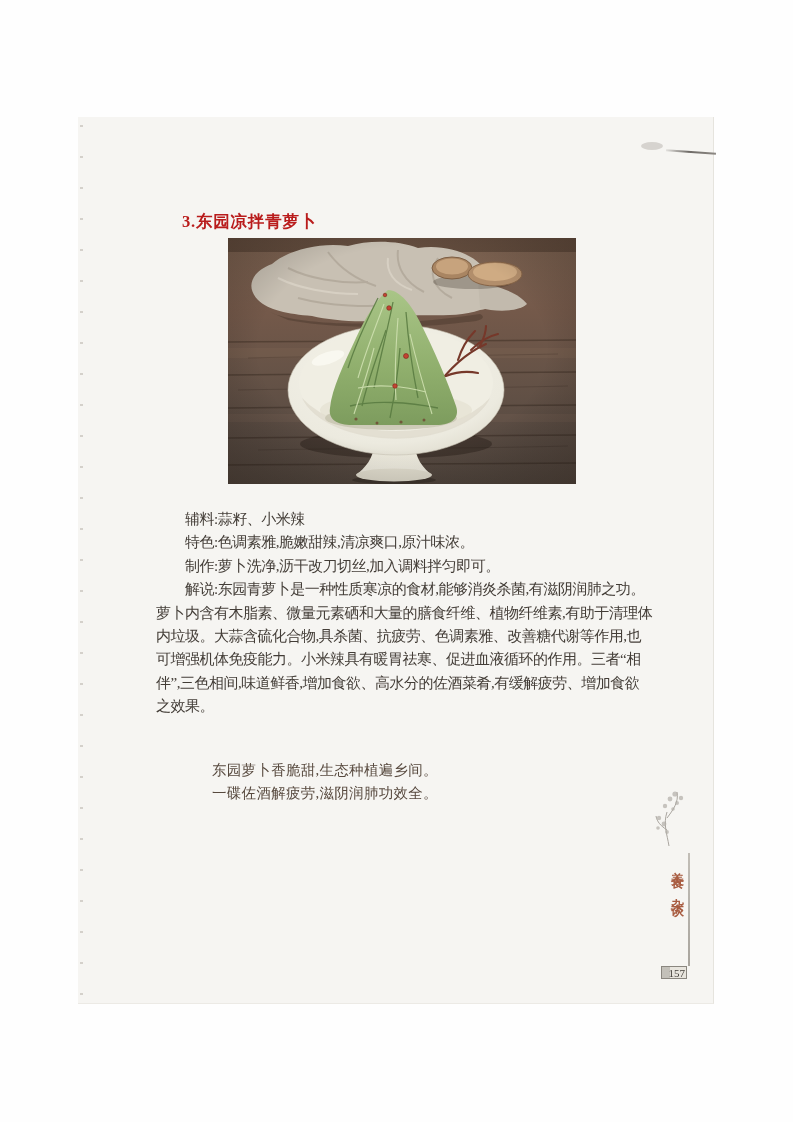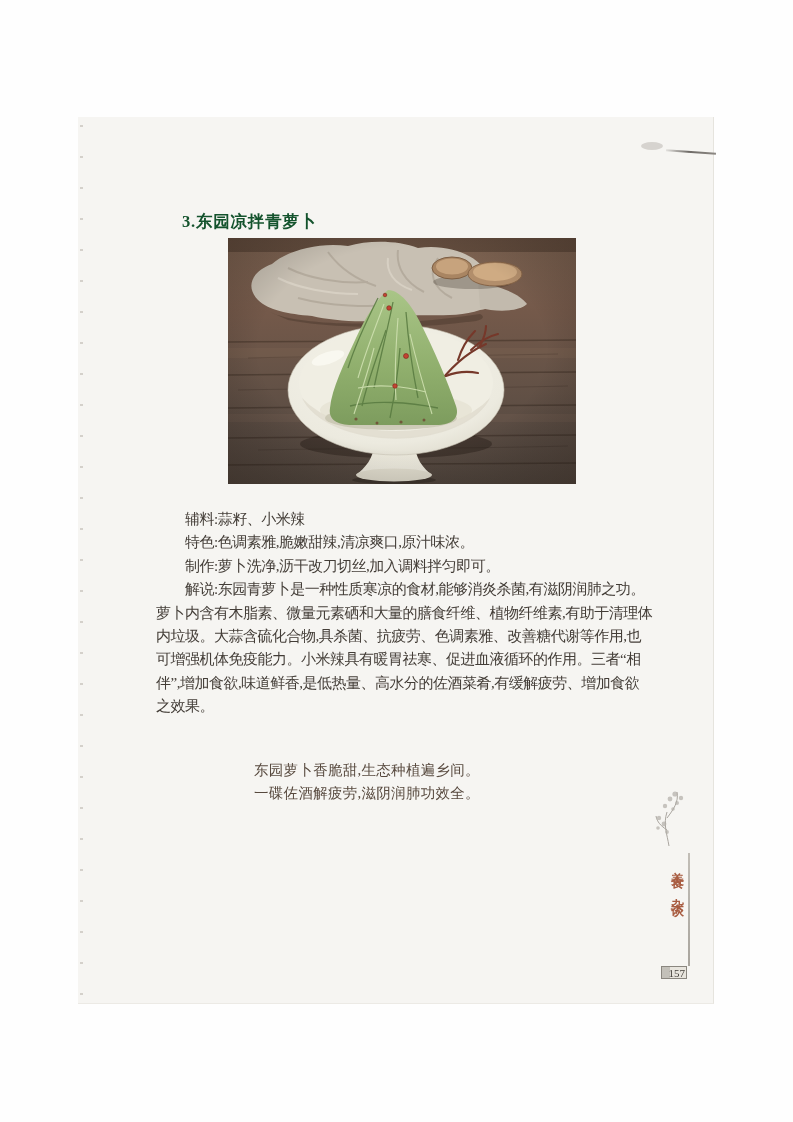--- a/index.html
+++ b/index.html
@@ -27,37 +27,37 @@
     position:absolute;left:588px;top:34px;width:50px;height:2px;
     background:linear-gradient(90deg, rgba(110,105,100,.15), #6e6a66 45%, #8d8984);
     transform:rotate(4deg);
   }
   .artifact-smudge{
     position:absolute;left:563px;top:25px;width:22px;height:8px;
     background:rgba(176,170,163,.45);border-radius:50%;
   }
   .title{
     position:absolute;left:104px;top:94px;
-    font-size:16.5px;font-weight:bold;color:#14532d;letter-spacing:.8px;
+    font-size:16.5px;font-weight:bold;color:#b91c1c;letter-spacing:.8px;
     white-space:nowrap;
   }
   .photo{
     position:absolute;left:150px;top:121px;width:348px;height:246px;
     overflow:hidden;background:#6b564a;
   }
   .photo svg{display:block;}
   .body-text{
     position:absolute;left:78px;top:391px;width:508px;
     font-size:15px;color:#433d37;letter-spacing:-.5px;
   }
   .text-line{height:23.4px;line-height:23.4px;white-space:nowrap;}
   .text-line.indent{padding-left:29px;}
   .poem{
     position:absolute;left:134px;top:642px;
-    font-size:14.5px;color:#57493e;letter-spacing:.3px;margin-left:42px;
+    font-size:14.5px;color:#57493e;letter-spacing:.3px;
   }
   .poem-line{height:23px;line-height:23px;white-space:nowrap;}
   
   .ornament{position:absolute;left:575px;top:671px;width:36px;height:60px;opacity:.75;}
   .margin-rule{
     position:absolute;left:610px;top:736px;width:2px;height:113px;
     background:linear-gradient(to bottom,#c2beb7,#a9a59e);
   }
   .margin-caption{
     position:absolute;left:590px;top:744px;height:100px;
@@ -221,21 +221,21 @@
   </div>
 
   <div class="body-text">
     <div class="text-line indent">辅料:蒜籽、小米辣</div>
     <div class="text-line indent">特色:色调素雅,脆嫩甜辣,清凉爽口,原汁味浓。</div>
     <div class="text-line indent">制作:萝卜洗净,沥干改刀切丝,加入调料拌匀即可。</div>
     <div class="text-line indent">解说:东园青萝卜是一种性质寒凉的食材,能够消炎杀菌,有滋阴润肺之功。</div>
     <div class="text-line">萝卜内含有木脂素、微量元素硒和大量的膳食纤维、植物纤维素,有助于清理体</div>
     <div class="text-line">内垃圾。大蒜含硫化合物,具杀菌、抗疲劳、色调素雅、改善糖代谢等作用,也</div>
     <div class="text-line">可增强机体免疫能力。小米辣具有暖胃祛寒、促进血液循环的作用。三者“相</div>
-    <div class="text-line">伴”,增加食欲,味道鲜香,是低热量、高水分的佐酒菜肴,有缓解疲劳、增加食欲</div>
+    <div class="text-line">伴”,三色相间,味道鲜香,增加食欲、高水分的佐酒菜肴,有缓解疲劳、增加食欲</div>
     <div class="text-line">之效果。</div>
   </div>
 
   <div class="poem">
     <div class="poem-line">东园萝卜香脆甜,生态种植遍乡间。</div>
     <div class="poem-line">一碟佐酒解疲劳,滋阴润肺功效全。</div>
   </div>
 
   <svg class="ornament" viewBox="0 0 36 60">
     <g fill="none" stroke="#8f8a83" stroke-width="1">

